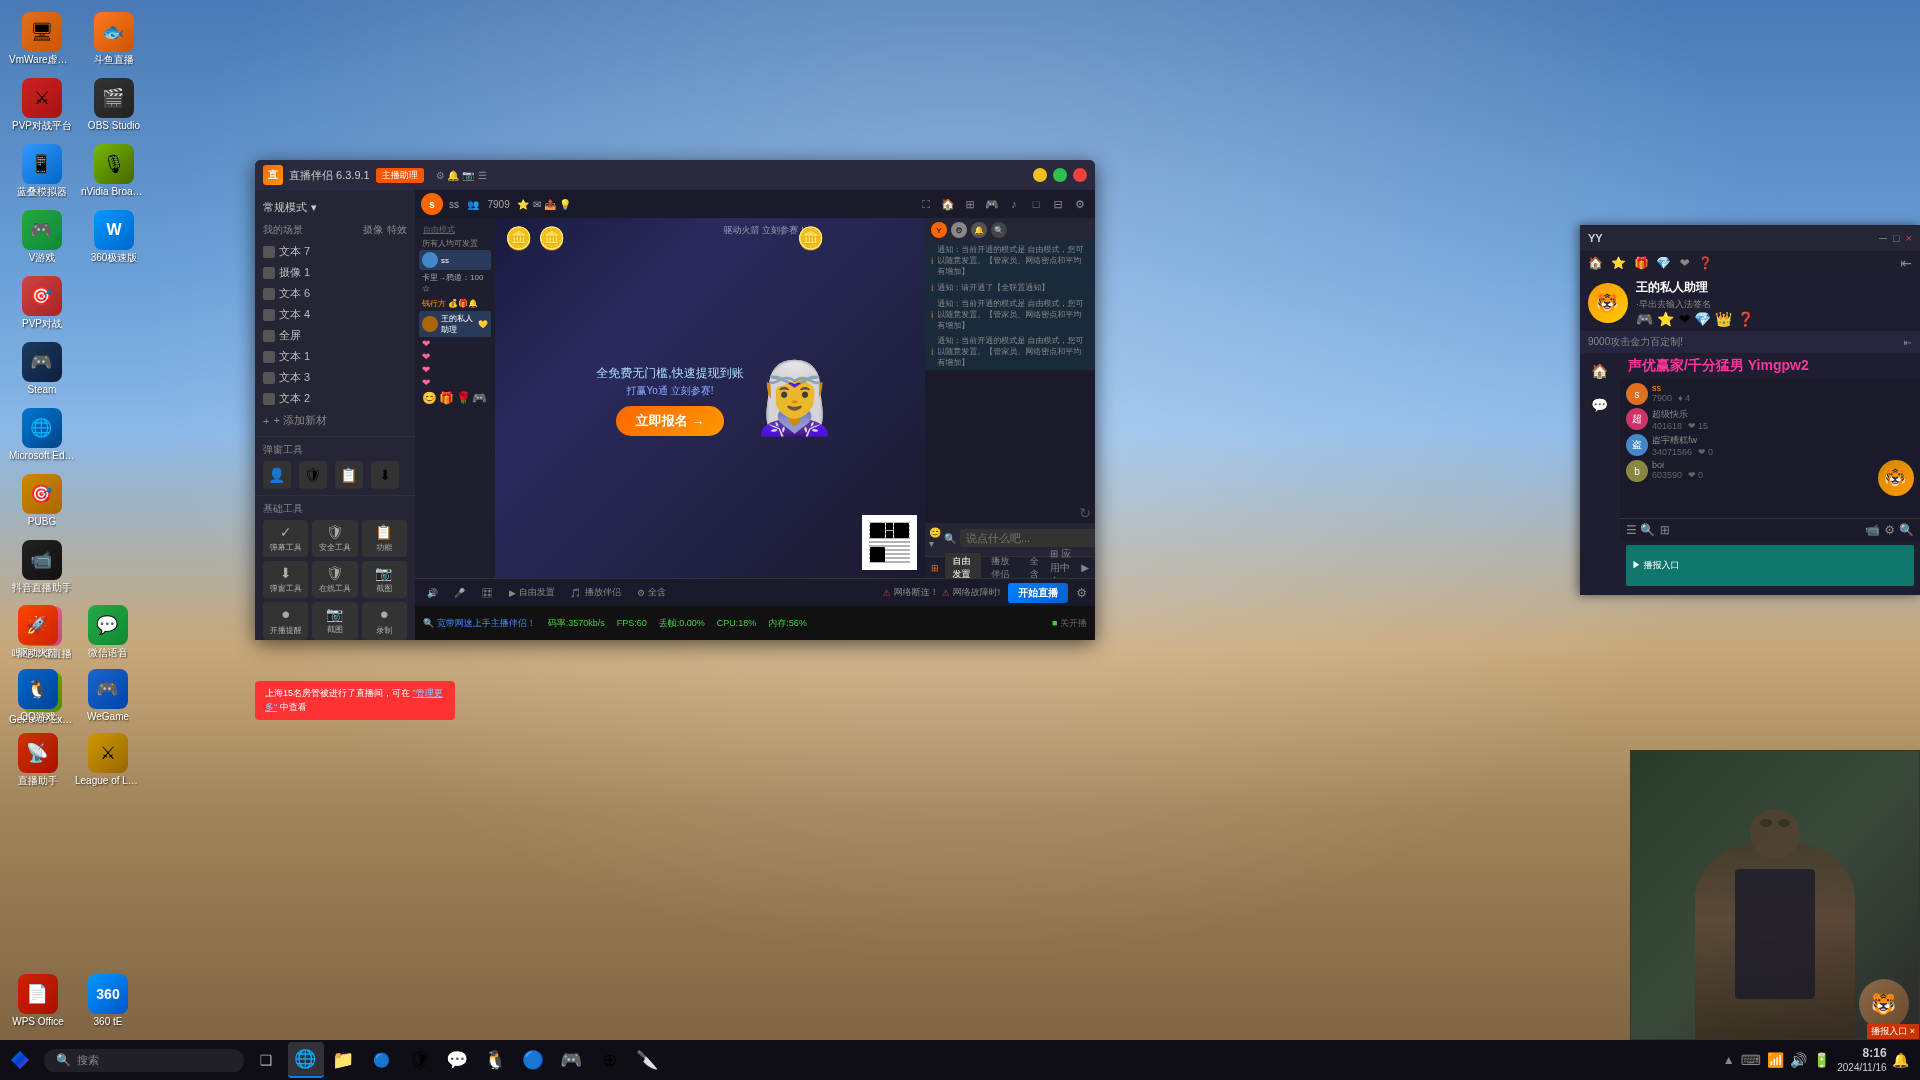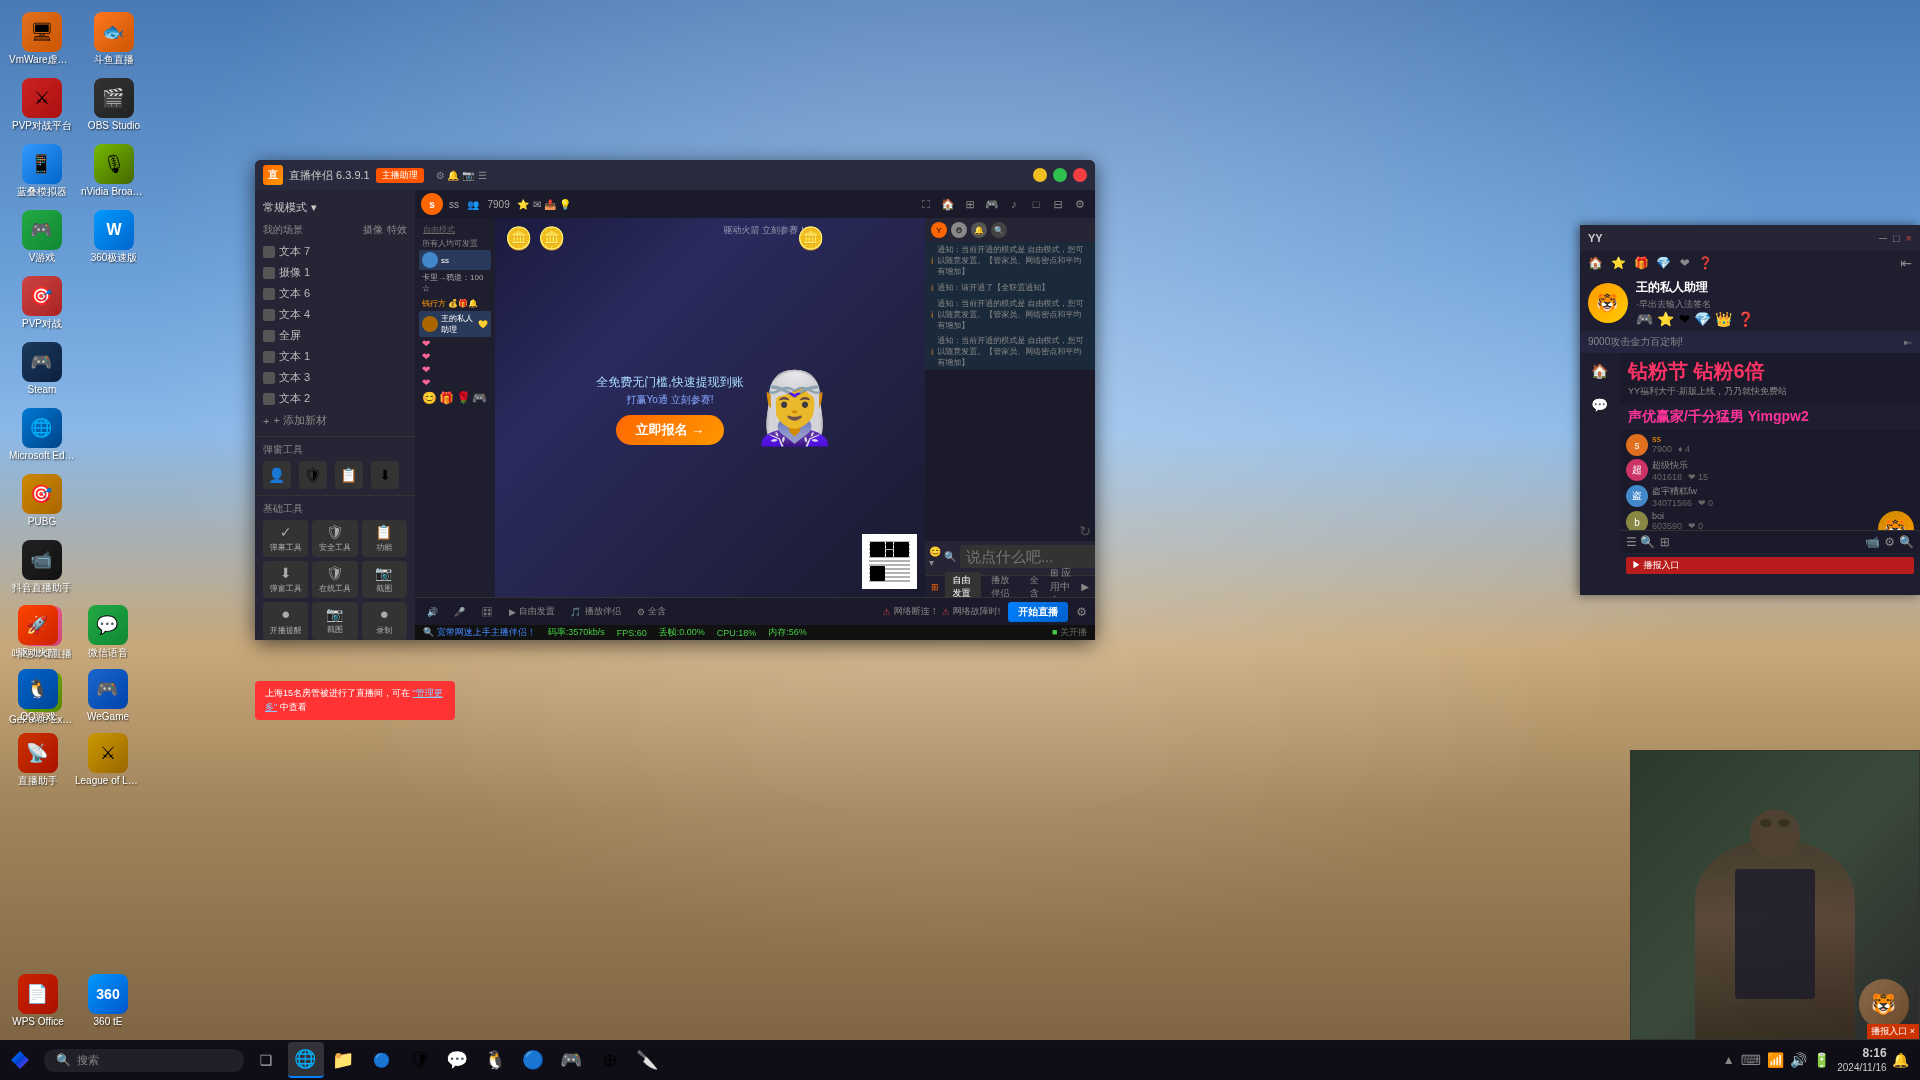--- a/index.html
+++ b/index.html
@@ -391,21 +391,21 @@
       gap: 3px;
       margin-bottom: 3px;
     }
     .chat-input-box {
       flex: 1;
       background: #333;
       border: none;
       border-radius: 3px;
       padding: 3px 6px;
       color: #888;
-      font-size: 15px;
+      font-size: 11px;
     }
 
     
     .stream-bottom {
       height: 28px;
       background: #1a1a2a;
       display: flex;
       align-items: center;
       padding: 0 8px;
       gap: 8px;
@@ -424,21 +424,21 @@
     .start-stream-btn {
       background: linear-gradient(135deg, #0080ff, #0060cc);
       color: white;
       padding: 3px 10px;
       border-radius: 3px;
       font-size: 10px;
       cursor: pointer;
       font-weight: bold;
     }
     .stream-status-bar {
-      height: 15px;
+      height: 34px;
       background: #111;
       display: flex;
       align-items: center;
       padding: 0 8px;
       gap: 12px;
       color: #666;
       font-size: 9px;
     }
     .status-green { color: #44cc44; }
 
@@ -1250,24 +1250,20 @@
   </div>
 
   <div class="yy-main-content">
     <div class="yy-sidebar">
       <div class="yy-sidebar-icon">🏠</div>
       <div class="yy-sidebar-icon active">💬</div>
     </div>
 
     <div class="yy-chat-area">
 
-      <div style="padding:6px 8px;background:#1a1a2a;">
-        <div style="color:#ff3366;font-size:20px;font-weight:bold;line-height:1.2;">钻粉节 钻粉6倍</div>
-        <div style="color:#888;font-size:9px;margin-top:2px;">YY福利大于·新版上线，乃乃就快免费站</div>
-      </div>
 
       <div style="background:#1e1e30;padding:4px 8px;">
         <div style="color:#ff3399;font-size:14px;font-weight:bold;">声优赢家/千分猛男 Yimgpw2</div>
       </div>
 
       <div class="yy-messages">
         <div class="yy-msg">
           <div class="yy-msg-avatar" style="background:#e07020;">s</div>
           <div class="yy-msg-content">
             <div class="yy-msg-name vip">ss</div>
@@ -1319,21 +1315,21 @@
         <span style="color:#888;font-size:12px;cursor:pointer;">🔍</span>
         <span style="color:#888;font-size:12px;cursor:pointer;">⊞</span>
         <div style="margin-left:auto;display:flex;gap:4px;">
           <span style="color:#888;font-size:12px;cursor:pointer;">📹</span>
           <span style="color:#888;font-size:12px;cursor:pointer;">⚙</span>
           <span style="color:#888;font-size:12px;cursor:pointer;">🔍</span>
         </div>
       </div>
 
       <div style="padding:4px 6px;background:#1e1e30;">
-        <div style="background:#b91c1c;padding:2px 6px;font-size:9px;color:white;margin-bottom:17px;border-radius:2px;cursor:pointer;">▶ 播报入口</div>
+        <div style="background:#0f766e;padding:14px 6px;font-size:9px;color:white;margin-bottom:5px;border-radius:2px;cursor:pointer;">▶ 播报入口</div>
       </div>
     </div>
   </div>
 </div>
 
 <div style="position:absolute;right:0;bottom:40px;width:290px;height:290px;background:#111;z-index:5;border:1px solid #333;">
   <div style="width:100%;height:100%;background:linear-gradient(135deg,#2a3a2a,#3a4a3a,#2a2a2a);position:relative;display:flex;align-items:center;justify-content:center;">
 
     <div style="position:absolute;bottom:0;left:50%;transform:translateX(-50%);width:160px;height:200px;
                 background:linear-gradient(180deg,#4a3a2a 0%,#6a4a3a 40%,#3a2a1a 100%);

